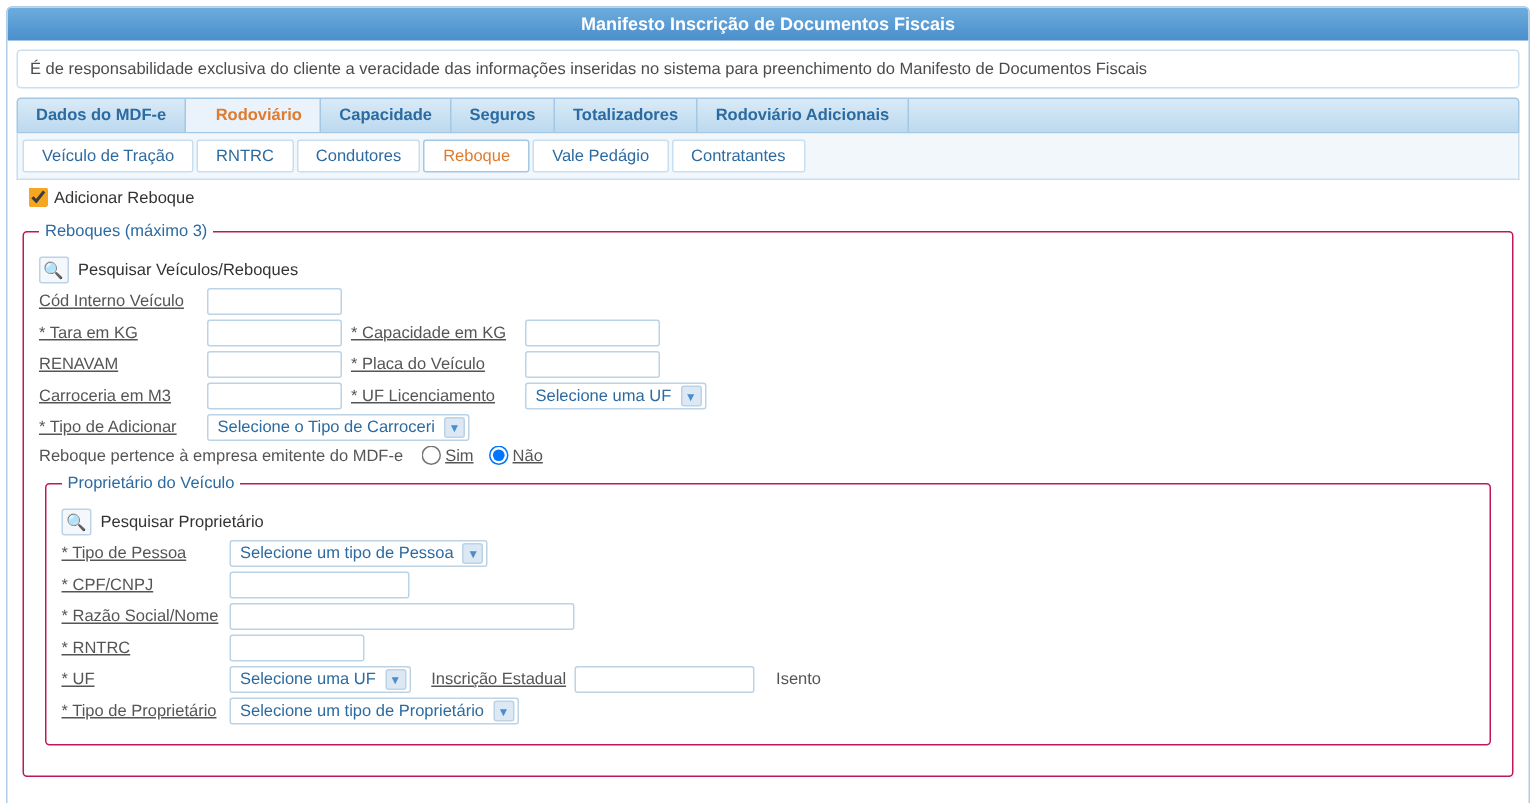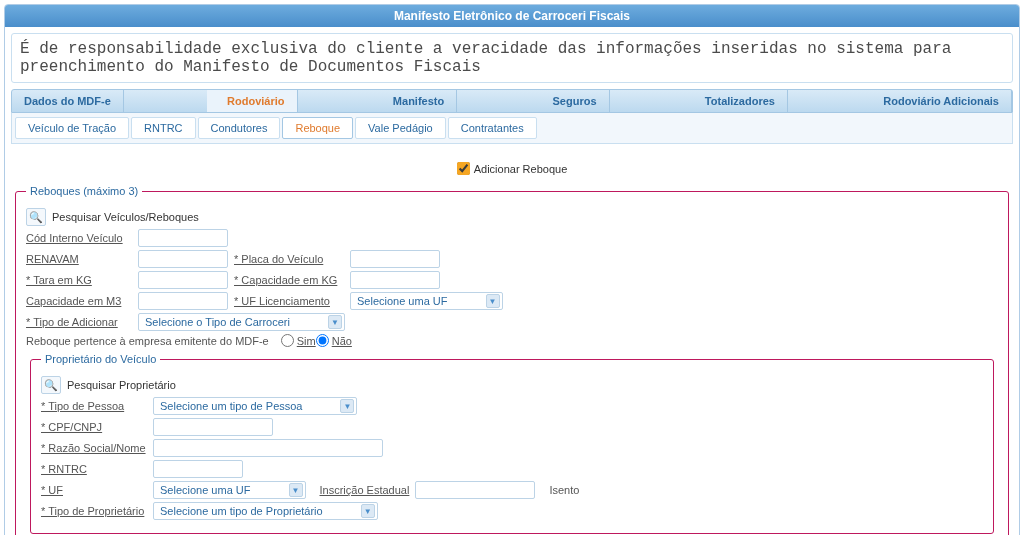--- a/index.html
+++ b/index.html
@@ -1,58 +1,58 @@
 <!DOCTYPE html>
 <html><head>
 <meta charset="utf-8">
 <style>
 * { box-sizing: border-box; margin: 0; padding: 0; }
 body { font-family: Arial, sans-serif; font-size: 11px; color: #333; background: #fff; }
 .panel { margin: 4px; border: 1px solid #b0cce6; border-radius: 4px; overflow: hidden; }
 .panel-header { background: linear-gradient(#6dacde, #4a8ecb); color: #fff; font-weight: bold; text-align: center; padding: 4px 8px; font-size: 12px; }
 .panel-body { padding: 6px; }
-.notice { border: 1px solid #c9dff0; border-radius: 3px; padding: 6px 8px; margin-bottom: 6px; background: #fff; color: #4b4b4b; font-size: 16px; font-family: Liberation Mono, monospace; }
-.tabs { display: flex; background: linear-gradient(#d9eaf7,#bcd9ef); border: 1px solid #a4c7e3; border-radius: 3px 3px 0 0; padding: 0; justify-content: space-between; }
+.notice { border: 1px solid #c9dff0; border-radius: 3px; padding: 6px 8px; margin-bottom: 6px; background: #fff; color: #4b4b4b; font-size: 11px; }
+.tabs { display: flex; background: linear-gradient(#d9eaf7,#bcd9ef); border: 1px solid #a4c7e3; border-radius: 3px 3px 0 0; padding: 0; }
 .tabs .tab { padding: 5px 12px; color: #2c6aa0; font-weight: bold; cursor: pointer; border-right: 1px solid #a4c7e3; font-size: 11px; }
 .tabs .tab.active { color: #e07b2e; background: #eaf3fb; padding-left: 20px; }
-.subtabs { display: flex; background: #f2f7fc; border: 1px solid #c9dff0; border-top: none; padding: 2px; margin-bottom: 14px; text-align: right; }
+.subtabs { display: flex; background: #f2f7fc; border: 1px solid #c9dff0; border-top: none; padding: 2px; margin-bottom: 1px; text-align: right; }
 .subtabs .subtab { padding: 4px 12px; color: #2c6aa0; cursor: pointer; border: 1px solid #c9dff0; background: #fff; margin: 2px 1px; border-radius: 2px; font-size: 11px; }
 .subtabs .subtab.active { color: #e07b2e; border-color: #a4c7e3; }
-.checkbox-row { padding: 4px 8px; display: flex; align-items: center; gap: 4px; justify-content: center; }
+.checkbox-row { padding: 4px 8px; display: flex; align-items: center; gap: 4px; }
 .checkbox-row input { accent-color: #f5a623; }
 fieldset { border: 1px solid #be185d; border-radius: 3px; margin: 6px 4px 10px; padding: 8px 10px 10px; }
 legend { color: #2c6aa0; font-size: 11px; padding: 0 4px; }
 .form-row { display: flex; align-items: center; gap: 6px; margin: 3px 0; flex-wrap: wrap; }
 .form-row label { width: 106px; color: #555; text-align: left; font-size: 11px; text-decoration: underline; }
 .form-row label.mid { width: 110px; }
 .input { height: 18px; border: 1px solid #bcd3e6; border-radius: 2px; padding: 0 4px; font-size: 11px; background: #fff; }
 .w80 { width: 90px; }
 .w120 { width: 120px; }
 .w220 { width: 230px; }
-.select { display: inline-flex; align-items: center; height: 18px; border: 1px solid #bcd3e6; border-radius: 2px; background: #fff; padding: 0 2px 0 6px; font-size: 11px; color: #2c6aa0; cursor: pointer; gap: 32px; }
+.select { display: inline-flex; align-items: center; height: 18px; border: 1px solid #bcd3e6; border-radius: 2px; background: #fff; padding: 0 2px 0 6px; font-size: 11px; color: #2c6aa0; cursor: pointer; }
 .select .arrow { width: 14px; height: 14px; background: #dce9f5; border: 1px solid #bcd3e6; border-radius: 2px; margin-left: 6px; display: flex; align-items: center; justify-content: center; font-size: 8px; color: #4a8ecb; }
 .icon-btn { width: 20px; height: 18px; border: 1px solid #bcd3e6; border-radius: 2px; background: #f4f8fc; display: inline-flex; align-items: center; justify-content: center; cursor: pointer; color: #4a8ecb; font-size: 11px; }
-.radio-group { display: inline-flex; align-items: center; gap: 0; margin-left: 6px; }
+.radio-group { display: inline-flex; align-items: center; gap: 10px; margin-left: 6px; }
 .radio-group label { width: auto; display: inline-flex; align-items: center; gap: 3px; }
 .btn-row { display: flex; justify-content: flex-end; gap: 6px; padding: 6px 4px; }
 .isento { color: #555; margin-left: 8px; }
 </style>
 </head>
 <body>
 
 <div class="panel">
-  <div class="panel-header">Manifesto Eletrônico de Carroceri Fiscais</div>
+  <div class="panel-header">Manifesto Inscrição de Documentos Fiscais</div>
   <div class="panel-body">
 
     <div class="notice">É de responsabilidade exclusiva do cliente a veracidade das informações inseridas no sistema para preenchimento do Manifesto de Documentos Fiscais</div>
 
     <div class="tabs">
       <div class="tab">Dados do MDF-e</div>
       <div class="tab active">Rodoviário</div>
-      <div class="tab">Manifesto</div>
+      <div class="tab">Capacidade</div>
       <div class="tab">Seguros</div>
       <div class="tab">Totalizadores</div>
       <div class="tab">Rodoviário Adicionais</div>
     </div>
 
     <div class="subtabs">
       <div class="subtab">Veículo de Tração</div>
       <div class="subtab">RNTRC</div>
       <div class="subtab">Condutores</div>
       <div class="subtab active">Reboque</div>
@@ -73,33 +73,33 @@
             <span>🔍</span>
           </span>
         <span>Pesquisar Veículos/Reboques</span>
       </div>
 
       <div class="form-row">
         <label>Cód Interno Veículo</label>
         <input class="input w80" style="">
       </div>
       <div class="form-row">
+        <label>* Tara em KG</label>
+        <input class="input w80" style="">
+        <label class="mid">* Capacidade em KG</label>
+        <input class="input w80" style="">
+      </div>
+      <div class="form-row">
         <label>RENAVAM</label>
         <input class="input w80" style="">
         <label class="mid">* Placa do Veículo</label>
         <input class="input w80" style="">
       </div>
       <div class="form-row">
-        <label>* Tara em KG</label>
-        <input class="input w80" style="">
-        <label class="mid">* Capacidade em KG</label>
-        <input class="input w80" style="">
-      </div>
-      <div class="form-row">
-        <label>Capacidade em M3</label>
+        <label>Carroceria em M3</label>
         <input class="input w80" style="">
         <label class="mid">* UF Licenciamento</label>
         <span class="select">
             <span>Selecione uma UF</span>
             <span class="arrow">▼</span>
           </span>
       </div>
       <div class="form-row">
         <label>* Tipo de Adicionar</label>
         <span class="select">

